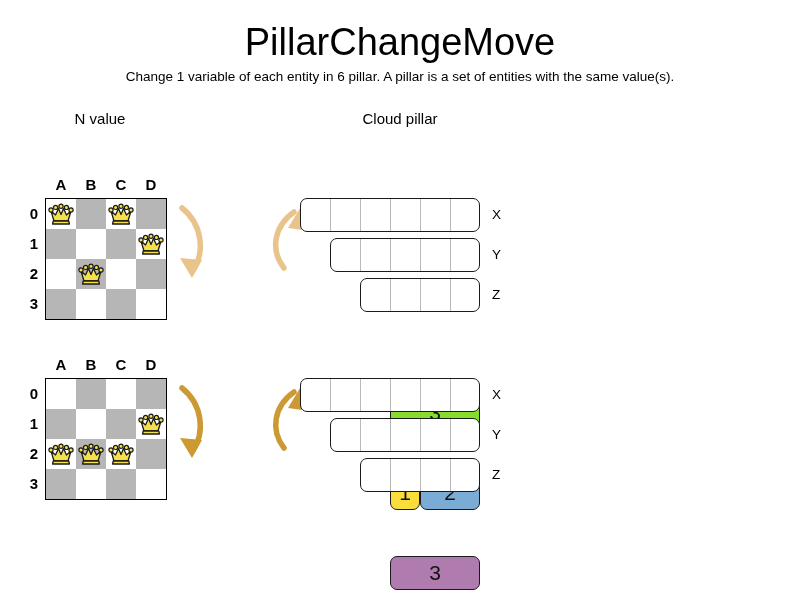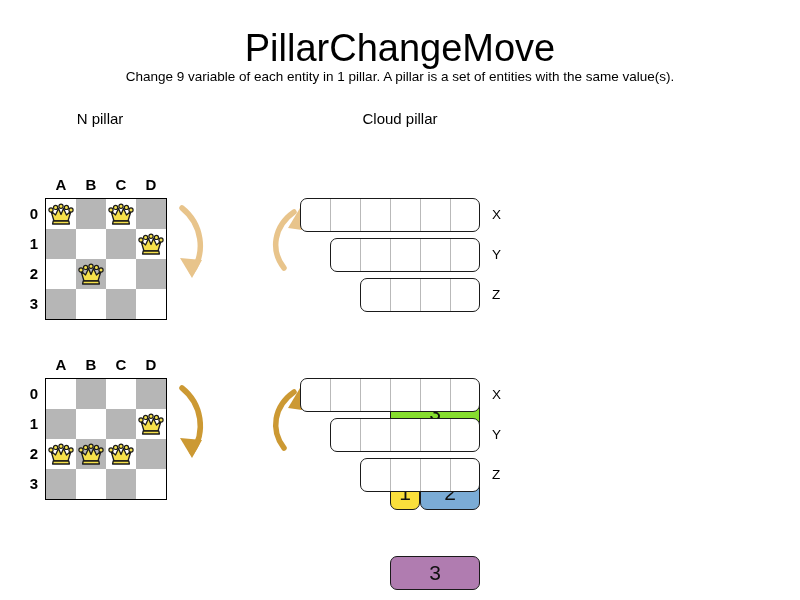--- a/index.html
+++ b/index.html
@@ -12,21 +12,21 @@
     height: 600px;
     position: relative;
     overflow: hidden;
     font-family: "Liberation Sans", sans-serif;
     color: #000000;
   }
 
   
   #title {
     position: absolute;
-    top: 26px;
+    top: 20px;
     left: 0;
     width: 800px;
     text-align: center;
     font-size: 38px;
     font-weight: normal;
     letter-spacing: 0px;
     line-height: 44px;
   }
   #subtitle {
     position: absolute;
@@ -146,23 +146,23 @@
   }
 
   
   .arrow { position: absolute; }
   .arrow svg { display: block; }
 </style>
 </head>
 <body>
 
 <div id="title">PillarChangeMove</div>
-<div id="subtitle">Change 9 variable of each entity in 1 pillar. A pillar is a set of entities with the same value(s).</div>
-
-<div id="heading-nqueens" class="section-heading">N pillar</div>
+<div id="subtitle">Change 1 variable of each entity in 6 pillar. A pillar is a set of entities with the same value(s).</div>
+
+<div id="heading-nqueens" class="section-heading">N value</div>
 <div id="heading-cloud" class="section-heading">Cloud pillar</div>
 
 <div id="board-top" class="board-wrap">
   <div class="board">
       <div class="col-label" style="left: 0px;">A</div>
       <div class="col-label" style="left: 30px;">B</div>
       <div class="col-label" style="left: 60px;">C</div>
       <div class="col-label" style="left: 90px;">D</div>
       <div class="row-label" style="top: 0px;">0</div>
       <div class="row-label" style="top: 30px;">1</div>

